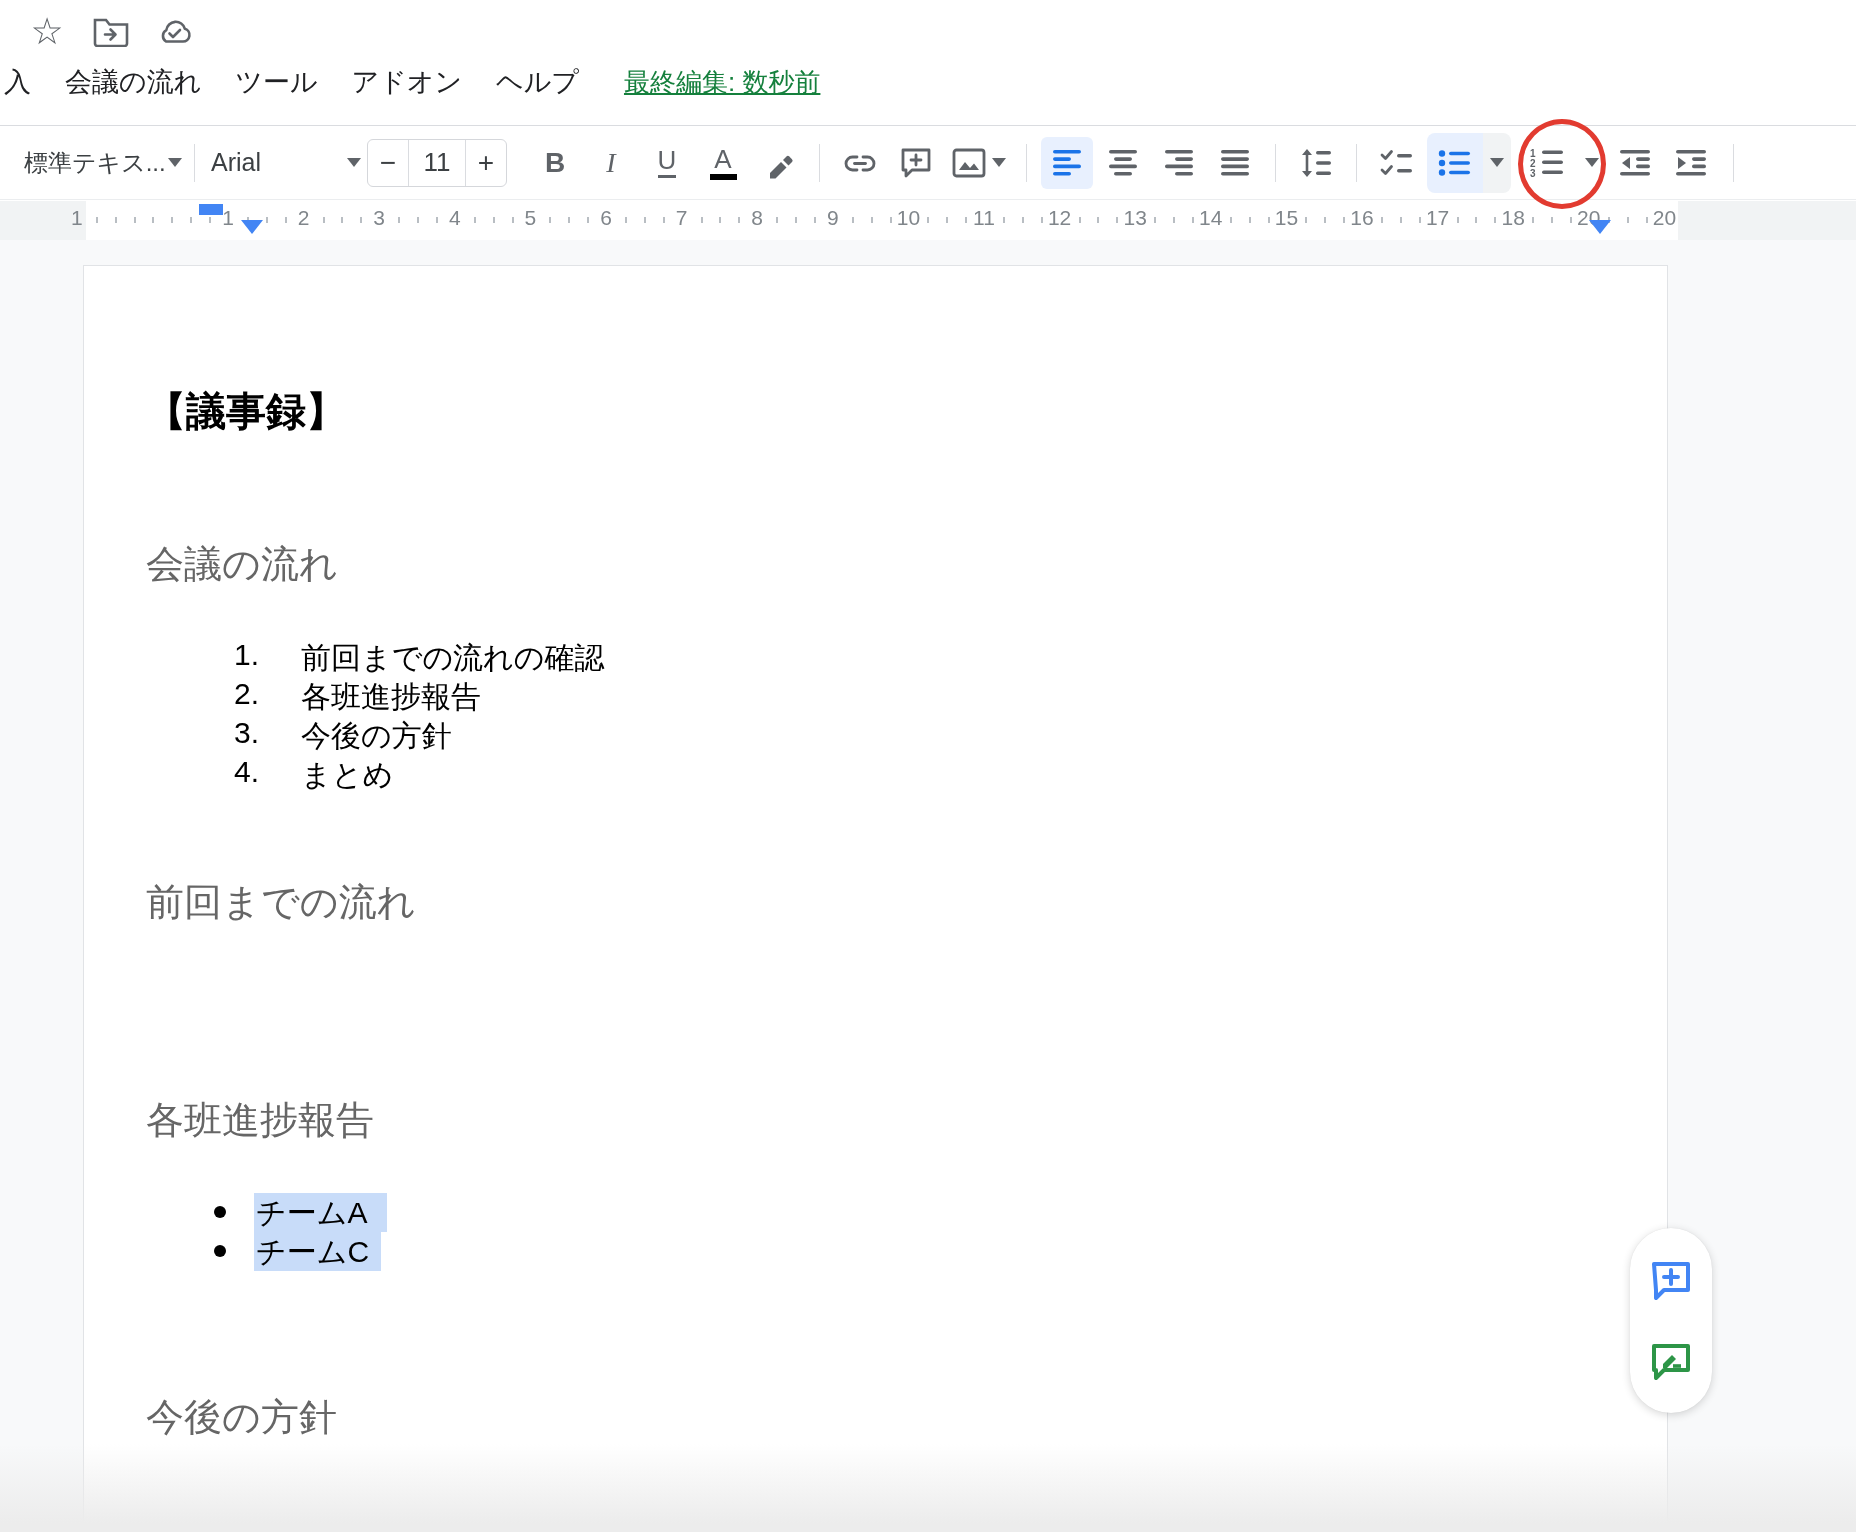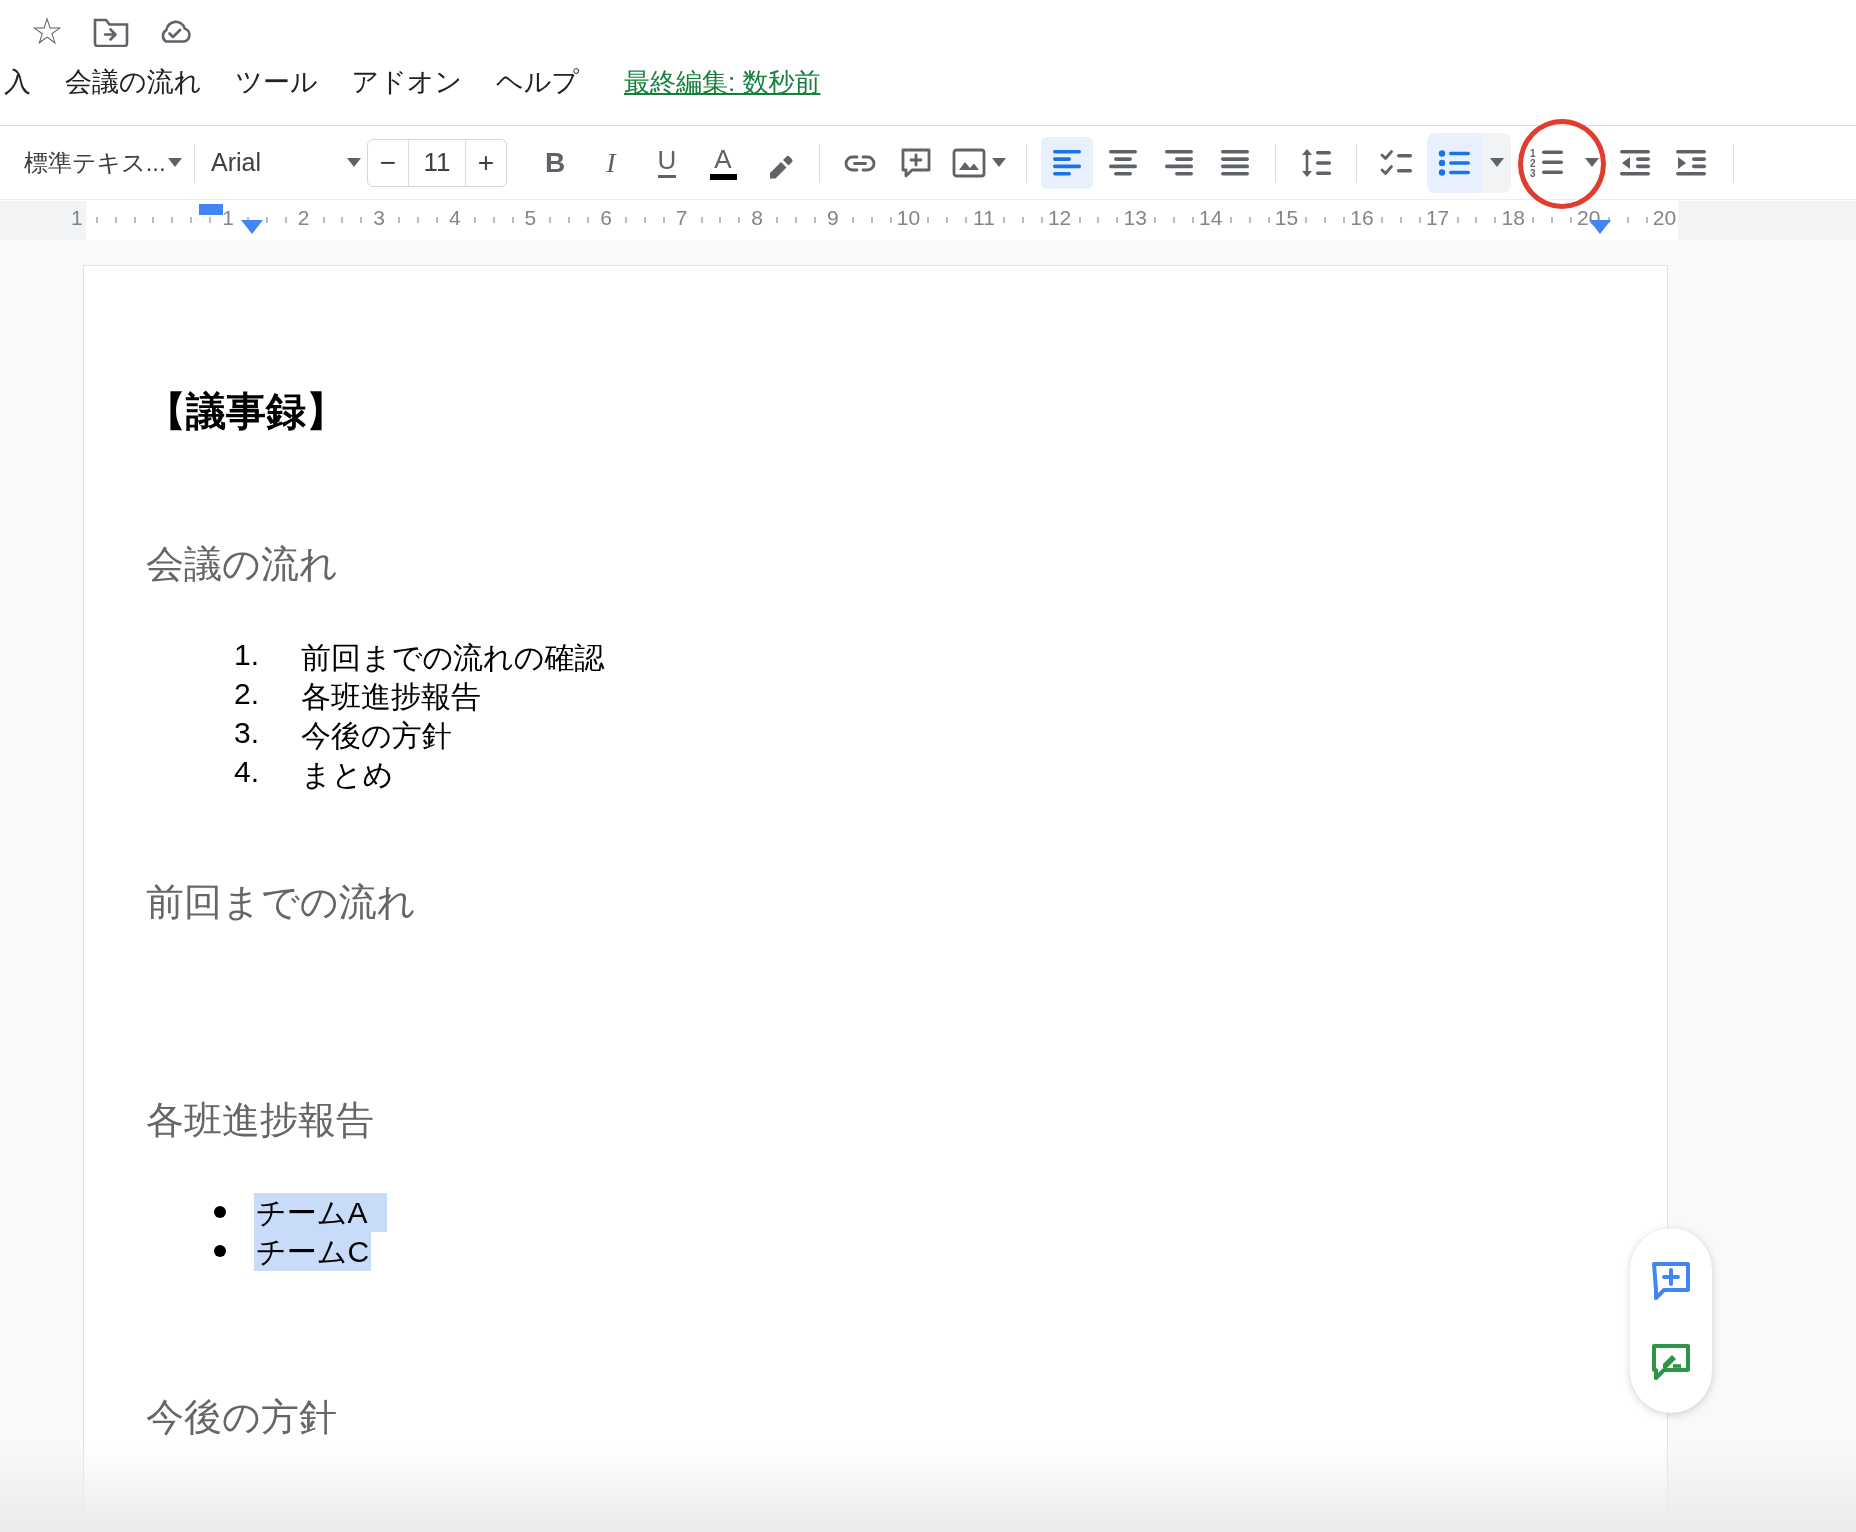--- a/index.html
+++ b/index.html
@@ -77,21 +77,21 @@
   .olist{position:absolute;left:0;top:372px;width:100%;}
   .olrow{position:relative;height:39px;font-size:30px;color:#000;}
   .olnum{position:absolute;left:95px;width:80px;text-align:right;}
   .oltext{position:absolute;left:217px;white-space:nowrap;}
   .para{position:absolute;left:62px;top:666px;font-size:30px;color:#000;line-height:39px;white-space:nowrap;}
   .ulist{position:absolute;left:0;top:927px;width:100%;}
   .ulrow{position:relative;height:39px;font-size:30px;color:#000;}
   .uldot{position:absolute;left:130px;top:13px;width:12px;height:12px;border-radius:50%;background:#000;}
   .ultext{position:absolute;left:170px;top:0;height:39px;line-height:39px;background:#c8dcf9;padding-left:2px;white-space:nowrap;}
   .ultext.wide{padding-right:20px;}
-  .ultext.narrow{padding-right:2px;}
+  .ultext.narrow{padding-right:12px;}
 
   
   .pill{position:absolute;left:1630px;top:1228px;width:82px;height:185px;background:#fff;border-radius:41px;
         box-shadow:0 2px 8px rgba(0,0,0,.16), 0 0 1px rgba(0,0,0,.1);display:flex;flex-direction:column;
         align-items:center;justify-content:space-evenly;z-index:40;}
   .pill .pbtn{width:56px;height:56px;display:flex;align-items:center;justify-content:center;cursor:pointer;}
 
   .bottom-fade{position:absolute;left:0;bottom:0;width:100%;height:88px;z-index:45;pointer-events:none;
                background:linear-gradient(to bottom, rgba(236,237,237,0) 0%, #ececec 90%);}
 </style>

